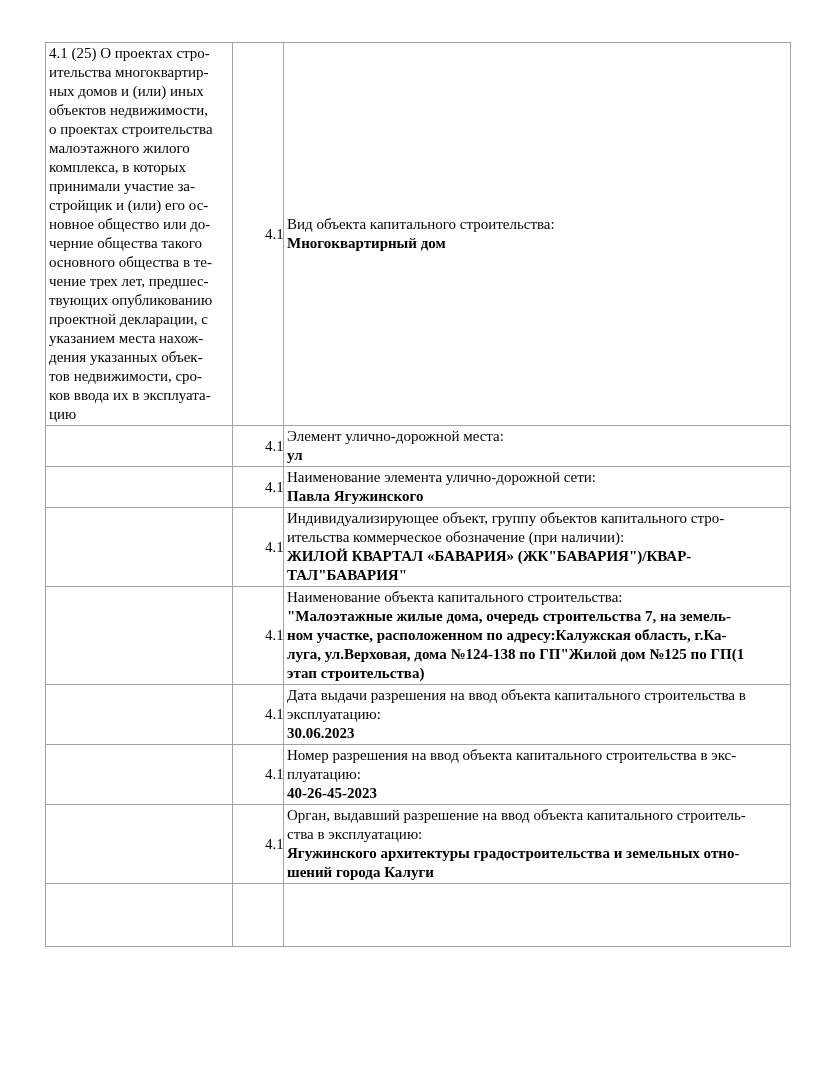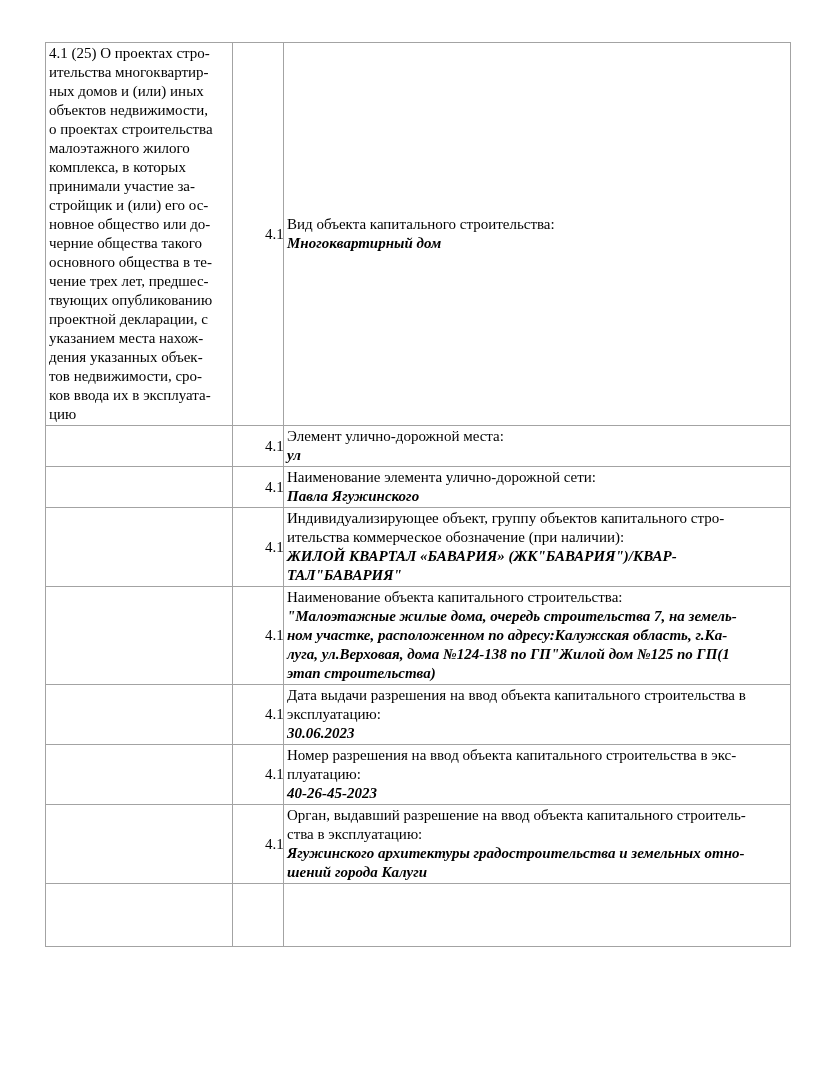--- a/index.html
+++ b/index.html
@@ -34,21 +34,21 @@
     overflow: hidden;
   }
   td.desc {
     vertical-align: top;
     white-space: pre-line;
   }
   td.num { vertical-align: middle; padding-left: 32px; }
   td.val { vertical-align: middle; }
   .flabel { white-space: pre-line; font-family: Liberation Serif, serif; }
   .vline  { white-space: pre-line; }
-  .b { font-weight: bold; font-style: italic; }
+  .b { font-weight: bold; }
   tr.partial td { height: 60px; }
 </style>
 </head>
 <body>
 
 <div class="doc">
   <table class="decl">
     <colgroup>
         <col class="c1">
         <col class="c2">

